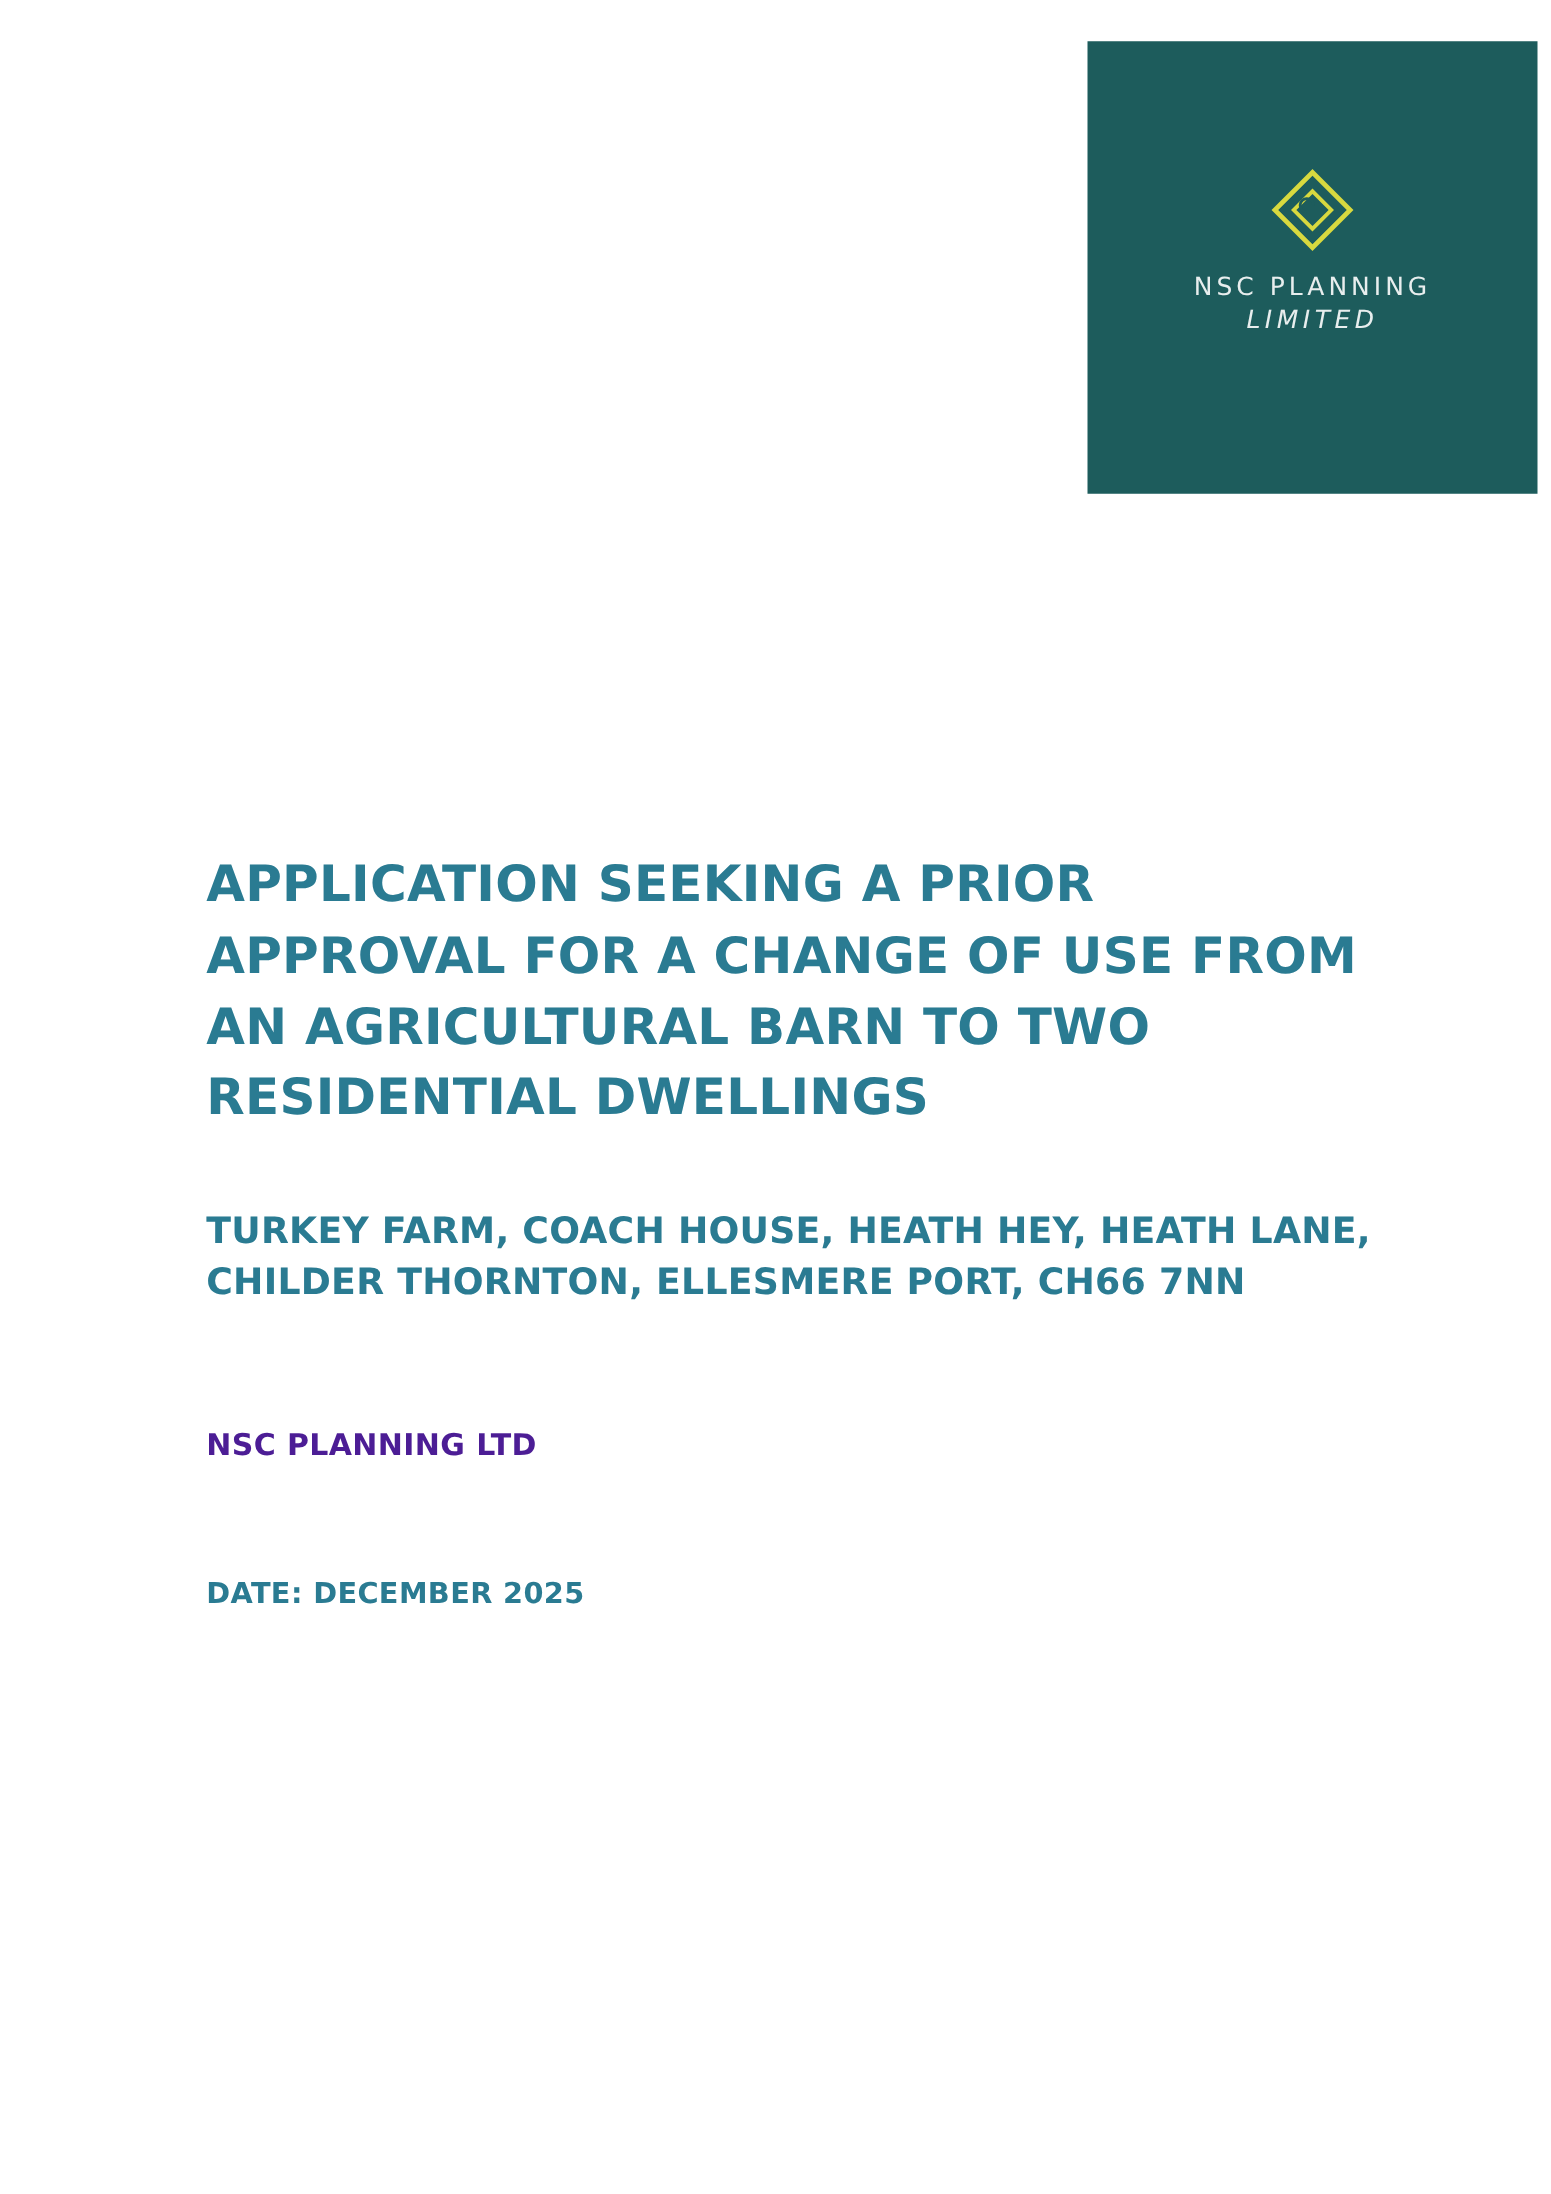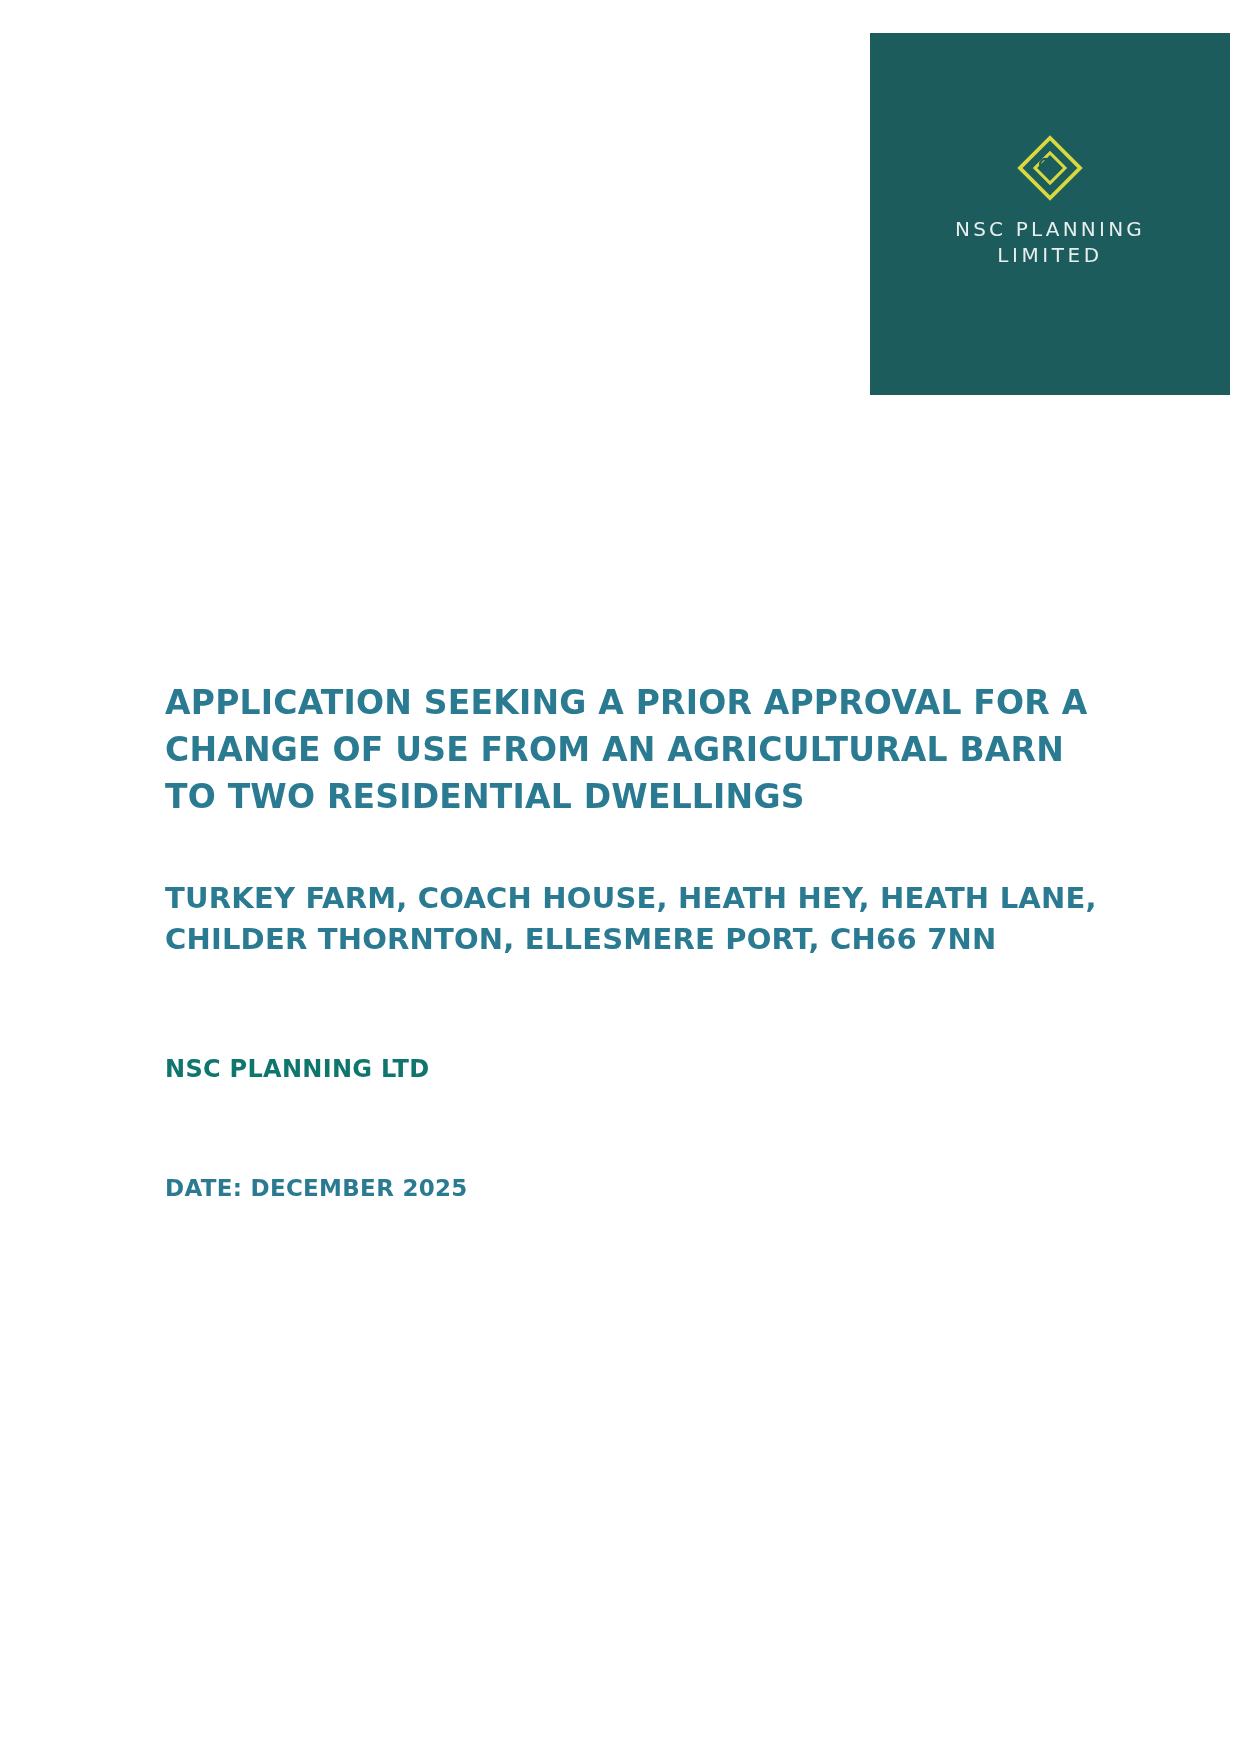--- a/index.html
+++ b/index.html
@@ -54,37 +54,38 @@
   .logo-text .line1 {
     display: block;
     font-size: 20px;
     font-weight: 400;
   }
   .logo-text .line2 {
     display: block;
     font-size: 20px;
     font-weight: 400;
     letter-spacing: 3.6px;
+    font-style: italic;
   }
 
   .logo-spacer {
     flex: 0 0 70px;
   }
 
   
   .content {
     position: absolute;
     left: 118px;
     top: 680px;
     width: 1000px;
   }
 
   .doc-title {
     color: #2a7b92;
-    font-size: 33px;
+    font-size: 40px;
     font-weight: bold;
     line-height: 1.42;
     letter-spacing: 0.2px;
     margin: 0;
     max-width: 930px;
   }
 
   .doc-subtitle {
     color: #2a7b92;
     font-size: 29px;
@@ -99,21 +100,21 @@
   .doc-client {
     color: #2a7b92;
     font-size: 22.5px;
     font-weight: bold;
     letter-spacing: 0.3px;
     margin: 0;
     padding-top: 62px;
   }
 
   .doc-company {
-    color: #0f766e;
+    color: #4c1d95;
     font-size: 24px;
     font-weight: bold;
     letter-spacing: 0.3px;
     margin: 0;
     padding-top: 95px;
   }
 
   .doc-date {
     color: #2a7b92;
     font-size: 23px;

